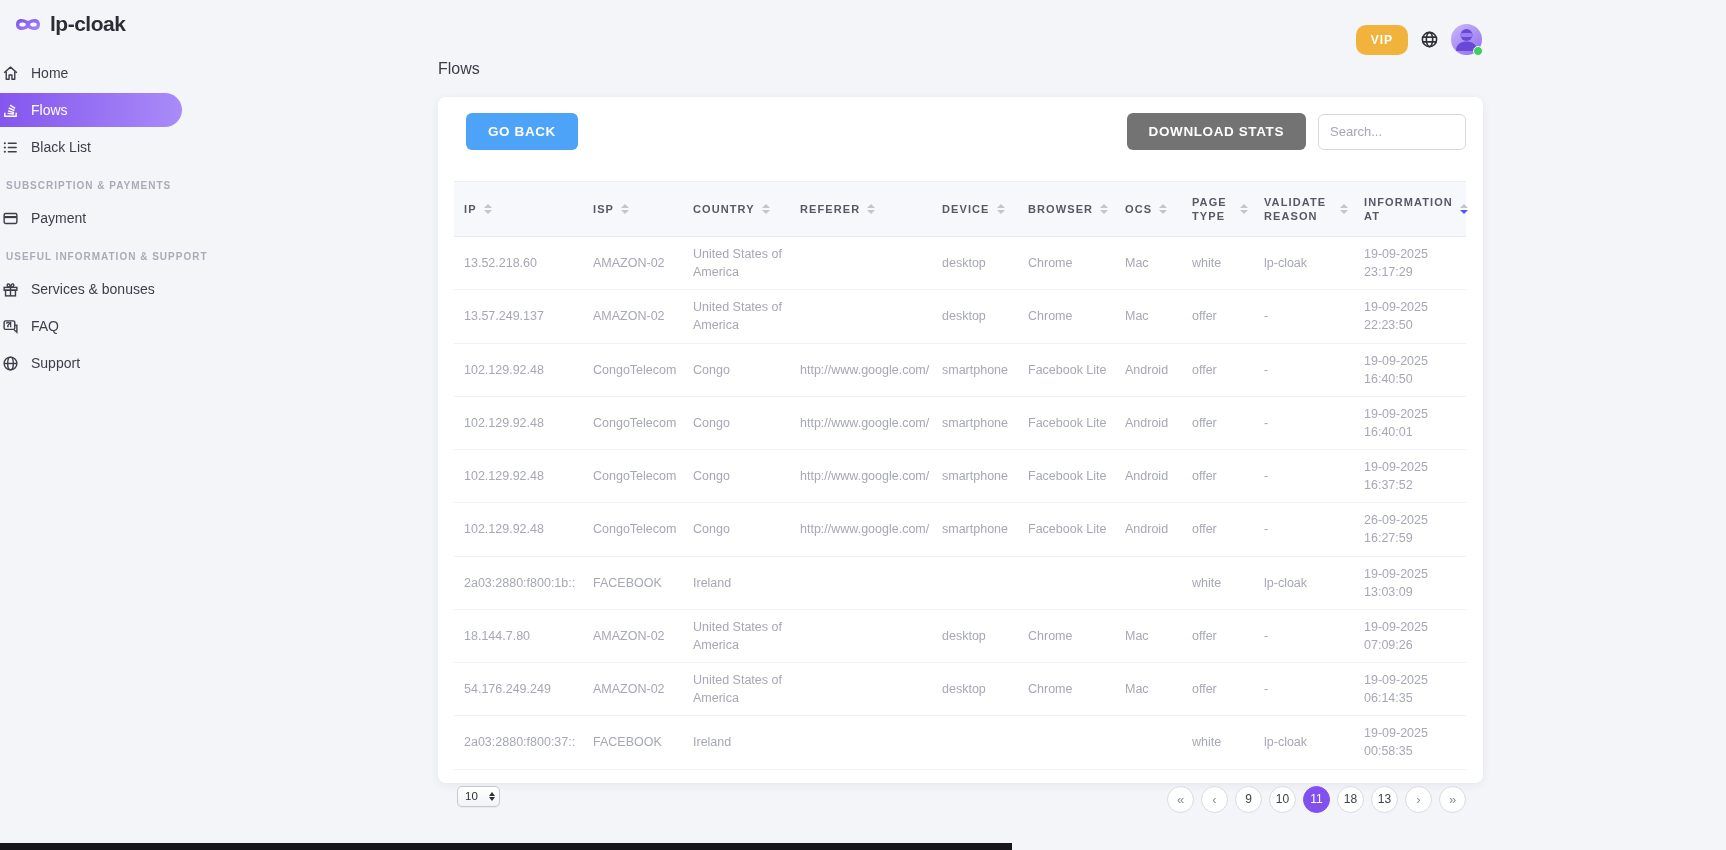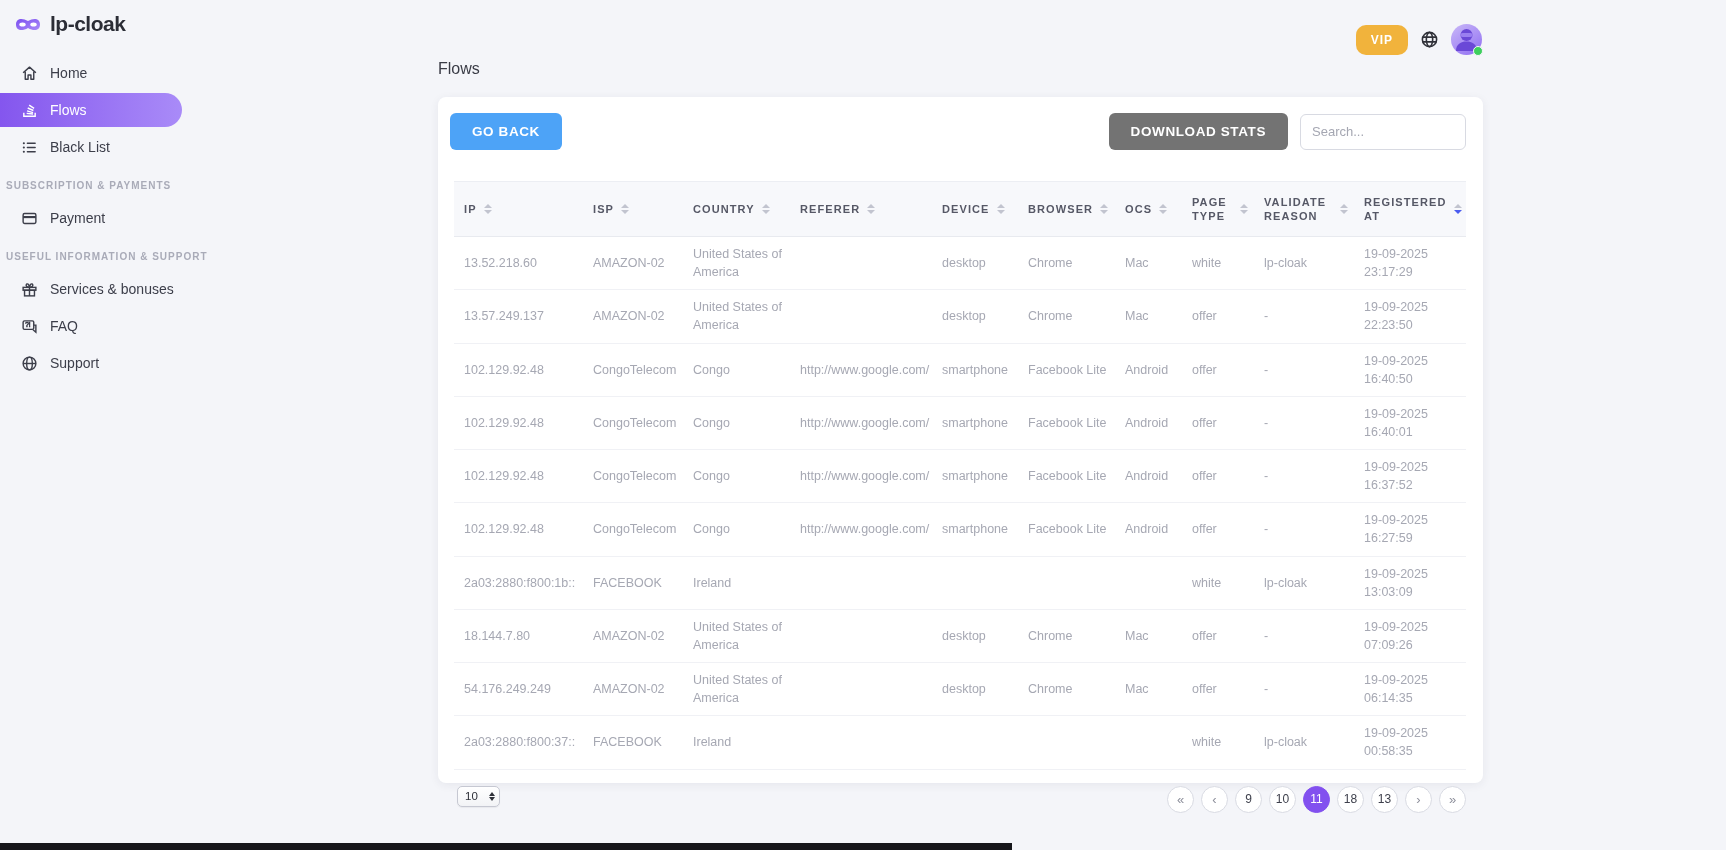--- a/index.html
+++ b/index.html
@@ -10,21 +10,21 @@
     position: relative;
     overflow: hidden;
     color: #3c3e4a;
   }
   
   .sidebar { position: absolute; left: 0; top: 0; width: 182px; height: 100%; }
   .logo { display: flex; align-items: center; gap: 8px; padding: 12px 14px 20px 14px; }
   .logo-text { font-size: 21px; font-weight: bold; color: #2b2d36; letter-spacing: -0.5px; }
   .nav-item {
     display: flex; align-items: center; gap: 12px;
-    height: 34px; padding-left: 21px; margin-bottom: 3px;
+    height: 34px; padding-left: 2px; margin-bottom: 3px;
     font-size: 14px; color: #3c3e4a; cursor: pointer;
   }
   .nav-item svg { flex: 0 0 auto; }
   .nav-item.active {
     background: linear-gradient(90deg, #8456ee 0%, #a98bf8 100%);
     color: #ffffff; border-radius: 0 20px 20px 0;
   }
   .nav-section {
     display: flex; align-items: center; gap: 6px;
     margin: 16px 0 10px 0; font-size: 10px; font-weight: bold;
@@ -44,31 +44,31 @@
   .avatar .dot {
     position: absolute; right: -1px; bottom: -1px; width: 10px; height: 10px;
     background: #3ecf5e; border-radius: 50%; border: 1.5px solid #f4f5f9;
   }
   
   .page-title { position: absolute; left: 438px; top: 60px; font-size: 16px; color: #3a3c46; }
   .card {
     position: absolute; left: 438px; top: 97px; width: 1045px; height: 686px;
     background: #fff; border-radius: 8px; box-shadow: 0 2px 10px rgba(40,40,70,.07);
   }
-  .card-toolbar { display: flex; align-items: flex-start; justify-content: space-between; padding: 16px 17px 14px 12px; }
+  .card-toolbar { display: flex; align-items: flex-start; justify-content: space-between; padding: 16px 17px 14px 28px; }
   .btn {
     border: none; border-radius: 6px; color: #fff; font-weight: bold;
     font-size: 13.5px; letter-spacing: 0.6px; padding: 11px 22px; cursor: pointer;
     font-family: "Liberation Sans", sans-serif;
   }
   .btn-blue { background: #4da3f7; }
   .btn-orange { background: #737373; margin-left: 44px; }
   .toolbar-right { display: flex; align-items: center; gap: 12px; }
   .search-input {
-    width: 166px; height: 36px; border: 1px solid #d8dae2; border-radius: 6px;
+    width: 148px; height: 36px; border: 1px solid #d8dae2; border-radius: 6px;
     padding: 0 11px; font-size: 13px; color: #3c3e4a; outline: none;
     font-family: "Liberation Sans", sans-serif;
   }
   .search-input::placeholder { color: #a5a7b2; }
   
   table { border-collapse: collapse; table-layout: fixed; width: 1012px; margin: 17px 17px 0 16px; }
   thead th {
     background: #f7f8fb; border-top: 1px solid #eceef3; border-bottom: 1px solid #e8eaef;
     font-size: 11px; font-weight: bold; letter-spacing: 1.1px; color: #565866;
     text-align: left; padding: 11px 6px 11px 10px; height: 55px; vertical-align: middle;
@@ -338,21 +338,21 @@
             <span class="th-inner">
               <span class="th-label">VALIDATE REASON</span>
               <span class="sort">
                 <i class="up"></i>
                 <i class="down"></i>
               </span>
             </span>
           </th>
         <th>
             <span class="th-inner">
-              <span class="th-label">REGISTERED AT</span>
+              <span class="th-label">INFORMATION AT</span>
               <span class="sort active-desc">
                 <i class="up"></i>
                 <i class="down"></i>
               </span>
             </span>
           </th>
       </tr>
     </thead>
     <tbody>
       <tr>
@@ -418,21 +418,21 @@
       <tr>
         <td>102.129.92.48</td>
           <td>CongoTelecom</td>
           <td>Congo</td>
           <td>http://www.google.com/</td>
           <td>smartphone</td>
           <td>Facebook Lite</td>
           <td>Android</td>
           <td>offer</td>
           <td>-</td>
-          <td>19-09-2025 16:27:59</td>
+          <td>26-09-2025 16:27:59</td>
       </tr>
       <tr>
         <td>2a03:2880:f800:1b::</td>
           <td>FACEBOOK</td>
           <td>Ireland</td>
           <td></td>
           <td></td>
           <td></td>
           <td></td>
           <td>white</td>

